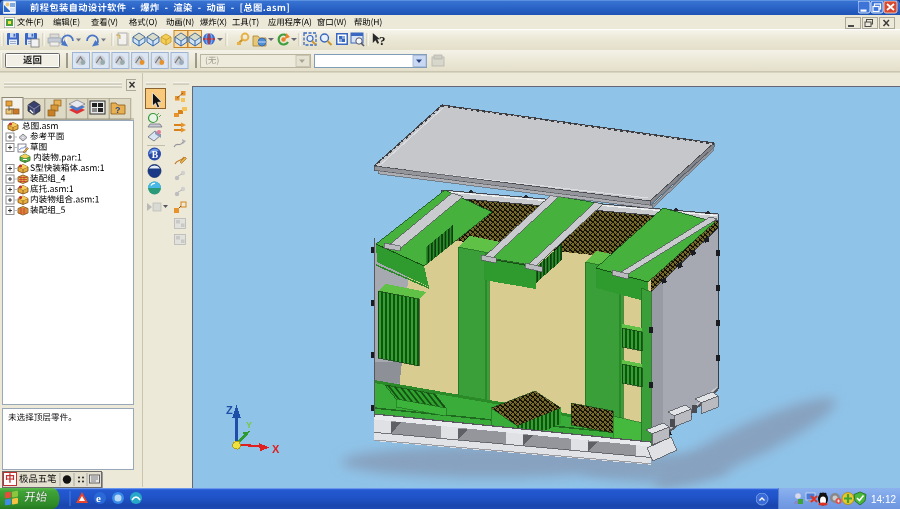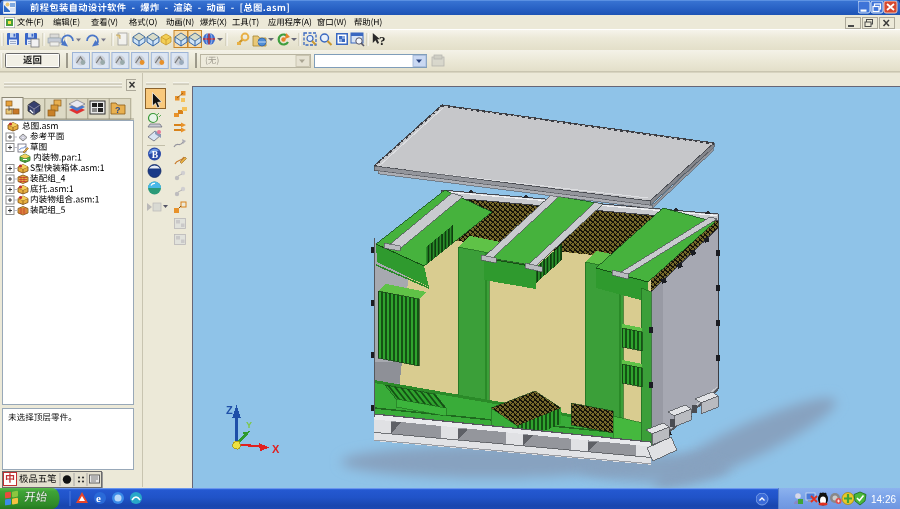--- a/index.html
+++ b/index.html
@@ -745,21 +745,21 @@
         <path d="M2 8 Q6 2 10 8" stroke="#fff" stroke-width="1.5" fill="none"></path>
       </g>
       <text x="82" y="500" font-size="9" fill="#CADAF8" font-family="Liberation Sans">»</text>
     </svg>
     <svg class="abs" style="left:756px;top:493px" width="16" height="13">
       <circle cx="6" cy="6" r="6" fill="#3A6AD8" stroke="#7AA0E8" stroke-width="1"></circle>
       <path d="M3.5 7.5 L6 5 L8.5 7.5" stroke="#fff" stroke-width="1.3" fill="none"></path>
     </svg>
     <div class="abs" style="left:778px;top:488px;width:122px;height:21px;background:linear-gradient(#8CB2EE,#7AA2E8 50%,#6E96E0)"></div>
     <div class="abs" style="left:778px;top:488px;width:1px;height:21px;background:#5A82C8"></div>
-    <div class="abs" style="left:871px;top:494px;color:#fff;font-size:10px;font-family:'Liberation Sans'">14:26</div>
+    <div class="abs" style="left:871px;top:494px;color:#fff;font-size:10px;font-family:'Liberation Sans'">14:12</div>
     <svg class="abs" style="left:780px;top:488px" width="120" height="21">
       <g transform="translate(14,5)">
         <circle cx="4" cy="3" r="2.8" fill="#D8D8E8"></circle>
         <path d="M0 11 C0 6, 8 6, 8 11 Z" fill="#8888C8"></path>
         <rect x="4" y="6" width="5" height="5" fill="#3FA437"></rect>
       </g>
       <g transform="translate(26,5)">
         <rect x="0" y="0" width="9" height="7" fill="#4A7AD8" stroke="#D8E0F0" stroke-width="0.8"></rect>
         <rect x="2" y="7" width="5" height="2" fill="#99A"></rect>
         <path d="M5 3 L11 9 M11 3 L5 9" stroke="#E03020" stroke-width="1.8"></path>

